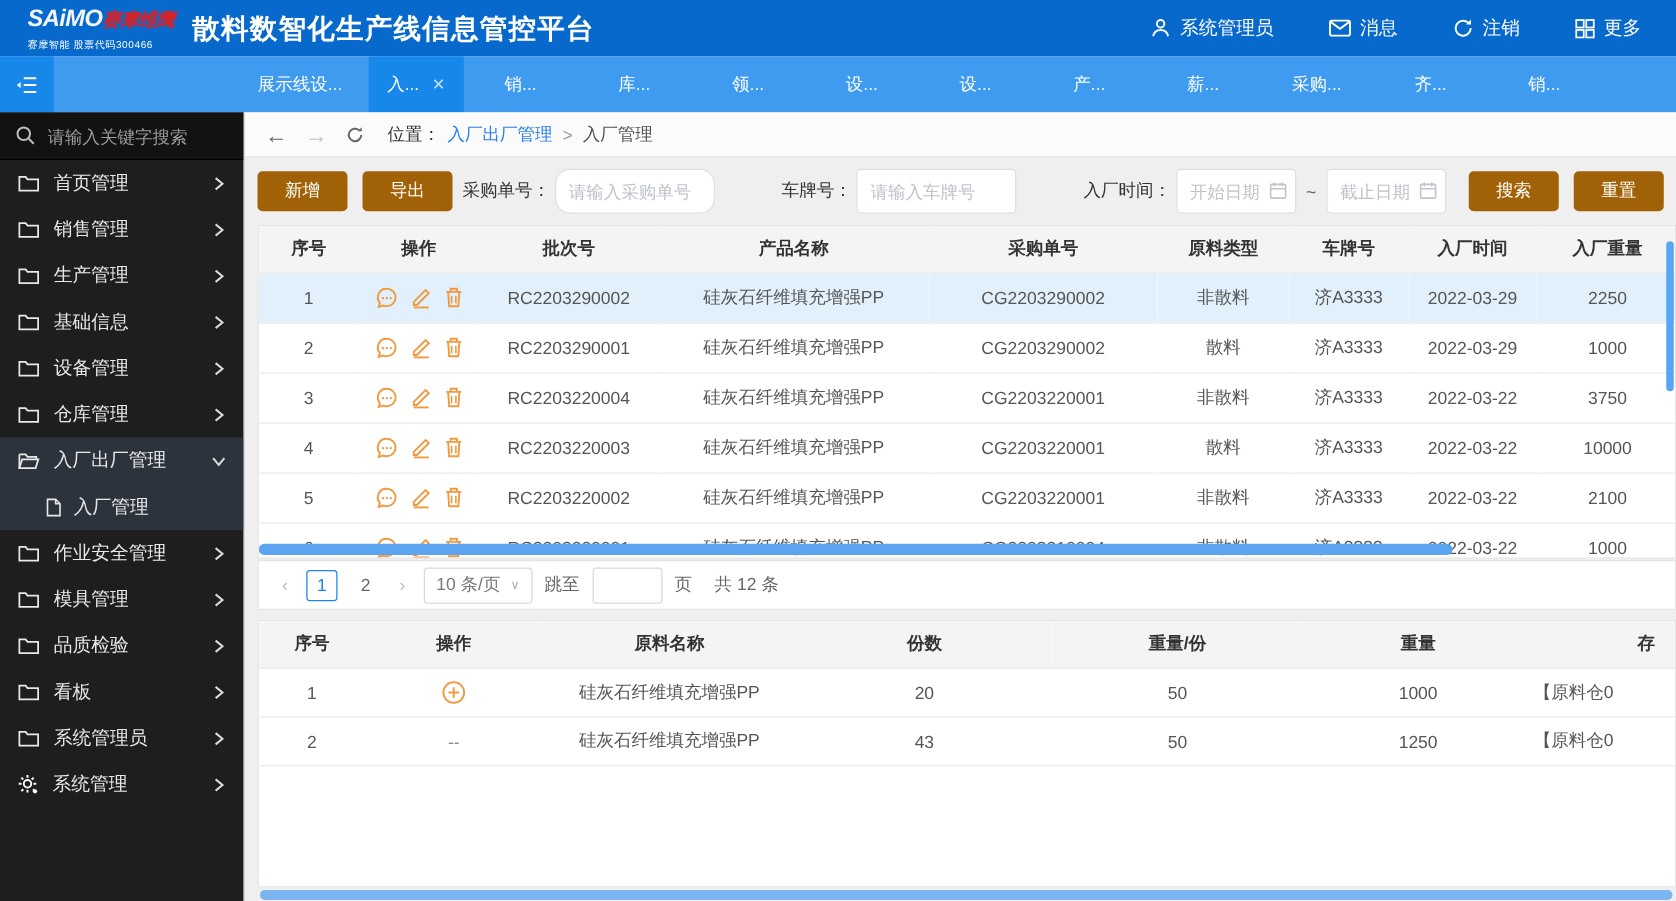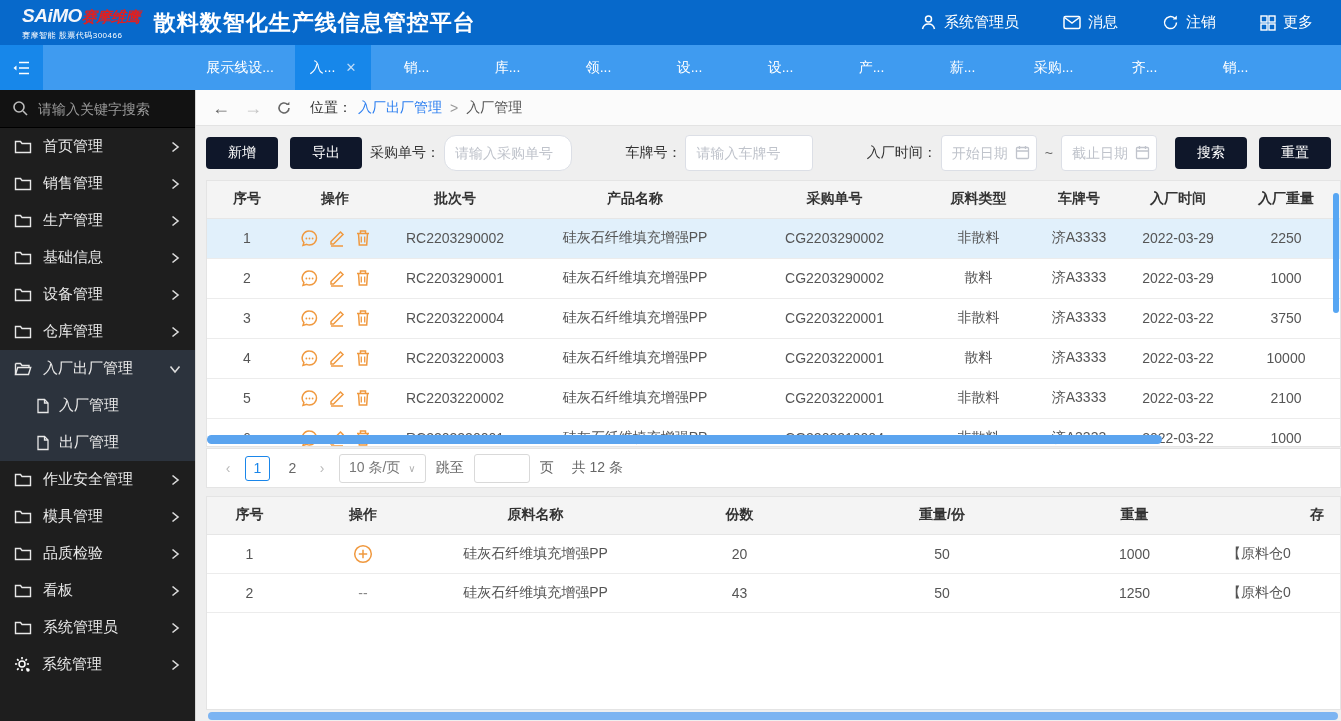--- a/index.html
+++ b/index.html
@@ -52,21 +52,21 @@
   .breadcrumb { height:36px; background:#fbfbfb; border-bottom:1px solid #e3e3e3;
                 display:flex; align-items:center; gap:14px; padding:0 16px; font-size:14px; }
   .bc-arrow { font-size:18px; color:#666; cursor:pointer; line-height:1; }
   .bc-arrow.disabled { color:#c3c3c3; }
   .bc-label { color:#333; margin-left:4px; }
   .bc-link { color:#2d7ff0; cursor:pointer; }
   .bc-sep { color:#999; }
   .bc-current { color:#555; }
 
   .toolbar { height:54px; display:flex; align-items:center; padding:0 10px; gap:12px; }
-  .btn { background:#0f172a; color:#fff; border:none; border-radius:4px; height:32px; padding:0 22px;
+  .btn { background:#a16207; color:#fff; border:none; border-radius:4px; height:32px; padding:0 22px;
          font-size:14px; cursor:pointer; font-family:inherit; }
   .fld-label { color:#333; white-space:nowrap; }
   .txt-input { height:36px; width:128px; border:1px solid #dcdfe6; border-radius:4px; background:#fff;
                padding:0 10px; font-size:14px; font-family:inherit; color:#333; outline:none; }
   .txt-input::placeholder { color:#bfc3cb; }
   .date-input { position:relative; }
   .date-input .txt-input { width:96px; padding-right:26px; }
   .date-input svg { position:absolute; right:7px; top:10px; }
   .tilde { color:#666; }
   .toolbar .grow { flex:1; }
@@ -323,29 +323,20 @@
             </span>
           </div>
           <div class="menu-child">
             <span style="display: inline-flex;">
               <svg width="14" height="16" viewBox="0 0 14 16">
                 <path d="M2 1.5h6.5L12 5v9.5H2z" fill="none" stroke="#e8e8e8" stroke-width="1.3"></path>
                 <path d="M8.5 1.5V5H12" fill="none" stroke="#e8e8e8" stroke-width="1.3"></path>
               </svg>
             </span>
             <span class="lbl">入厂管理</span>
-          </div>
-          <div class="menu-child">
-            <span style="display: inline-flex;">
-              <svg width="14" height="16" viewBox="0 0 14 16">
-                <path d="M2 1.5h6.5L12 5v9.5H2z" fill="none" stroke="#e8e8e8" stroke-width="1.3"></path>
-                <path d="M8.5 1.5V5H12" fill="none" stroke="#e8e8e8" stroke-width="1.3"></path>
-              </svg>
-            </span>
-            <span class="lbl">出厂管理</span>
           </div>
         </div>
         <div class="menu-group">
           <div class="menu-row">
             <span style="display: inline-flex;">
               <svg width="18" height="16" viewBox="0 0 18 16">
                 <path d="M1.5 2.5h5l1.5 2h8.5v9h-15z" fill="none" stroke="#e8e8e8" stroke-width="1.4"></path>
               </svg>
             </span>
             <span class="lbl">作业安全管理</span>

